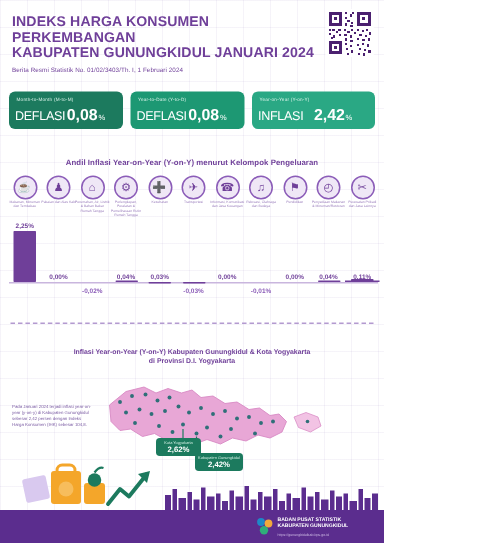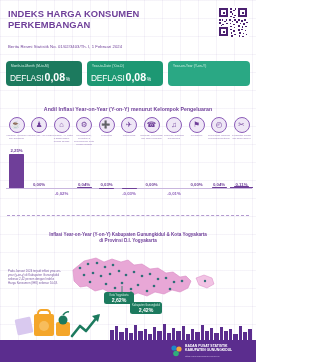--- a/index.html
+++ b/index.html
@@ -134,20 +134,21 @@
 </head>
 <body>
 
 <div class="page">
   <div class="grid"></div>
 
   <div class="header">
     <div class="title">
       <div>INDEKS HARGA KONSUMEN</div>
       <div>PERKEMBANGAN</div>
+      <div>KABUPATEN GUNUNGKIDUL JANUARI 2024</div>
     </div>
     <div class="subtitle">Berita Resmi Statistik No. 01/02/3403/Th. I, 1 Februari 2024</div>
     <div class="qr">
       <svg width="32" height="32" viewBox="0 0 32 32" shape-rendering="crispEdges">
         <rect width="32" height="32" fill="#fff"></rect>
         <g fill="#4b2070">
           <path d="M2 2h9v9H2z"></path>
             <path d="M21 2h9v9h-9z"></path>
             <path d="M2 21h9v9H2z"></path>
         </g>
@@ -223,20 +224,25 @@
     <div class="stat s2">
       <div class="cap">Year-to-Date (Y-to-D)</div>
       <div class="row">
         <span class="word">DEFLASI</span>
         <span class="num">0,08</span>
         <span class="pct">%</span>
       </div>
     </div>
     <div class="stat s3">
       <div class="cap">Year-on-Year (Y-on-Y)</div>
+      <div class="row">
+        <span class="word">INFLASI</span>
+        <span class="num">2,42</span>
+        <span class="pct">%</span>
+      </div>
     </div>
   </div>
 
   <div class="chart-title">Andil Inflasi Year-on-Year (Y-on-Y) menurut Kelompok Pengeluaran</div>
   <div class="icons" id="icons">
       <div class="icat" style="left: 5px;">
         <div class="circ">☕</div>
         <div class="lbl">Makanan, Minuman dan Tembakau</div>
       </div>
       <div class="icat" style="left: 27.5px;">

